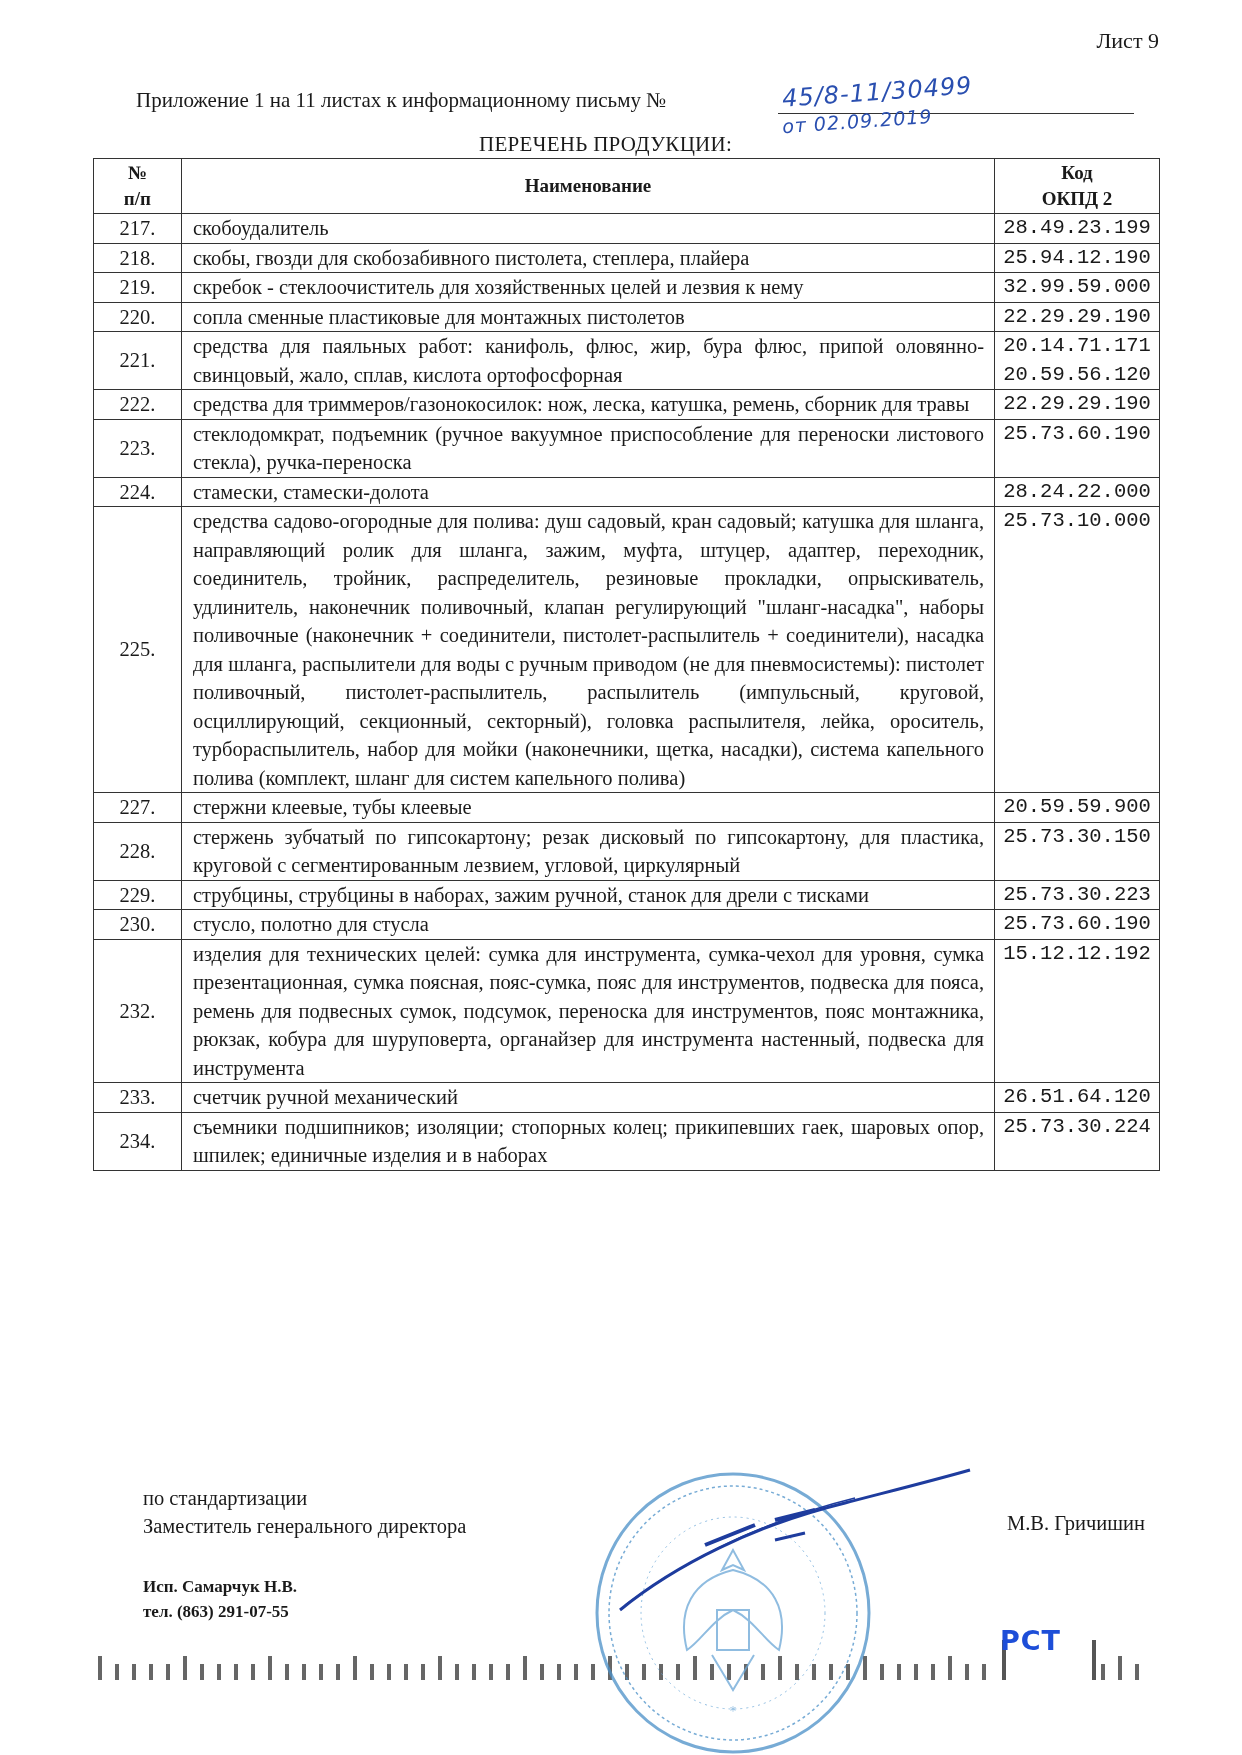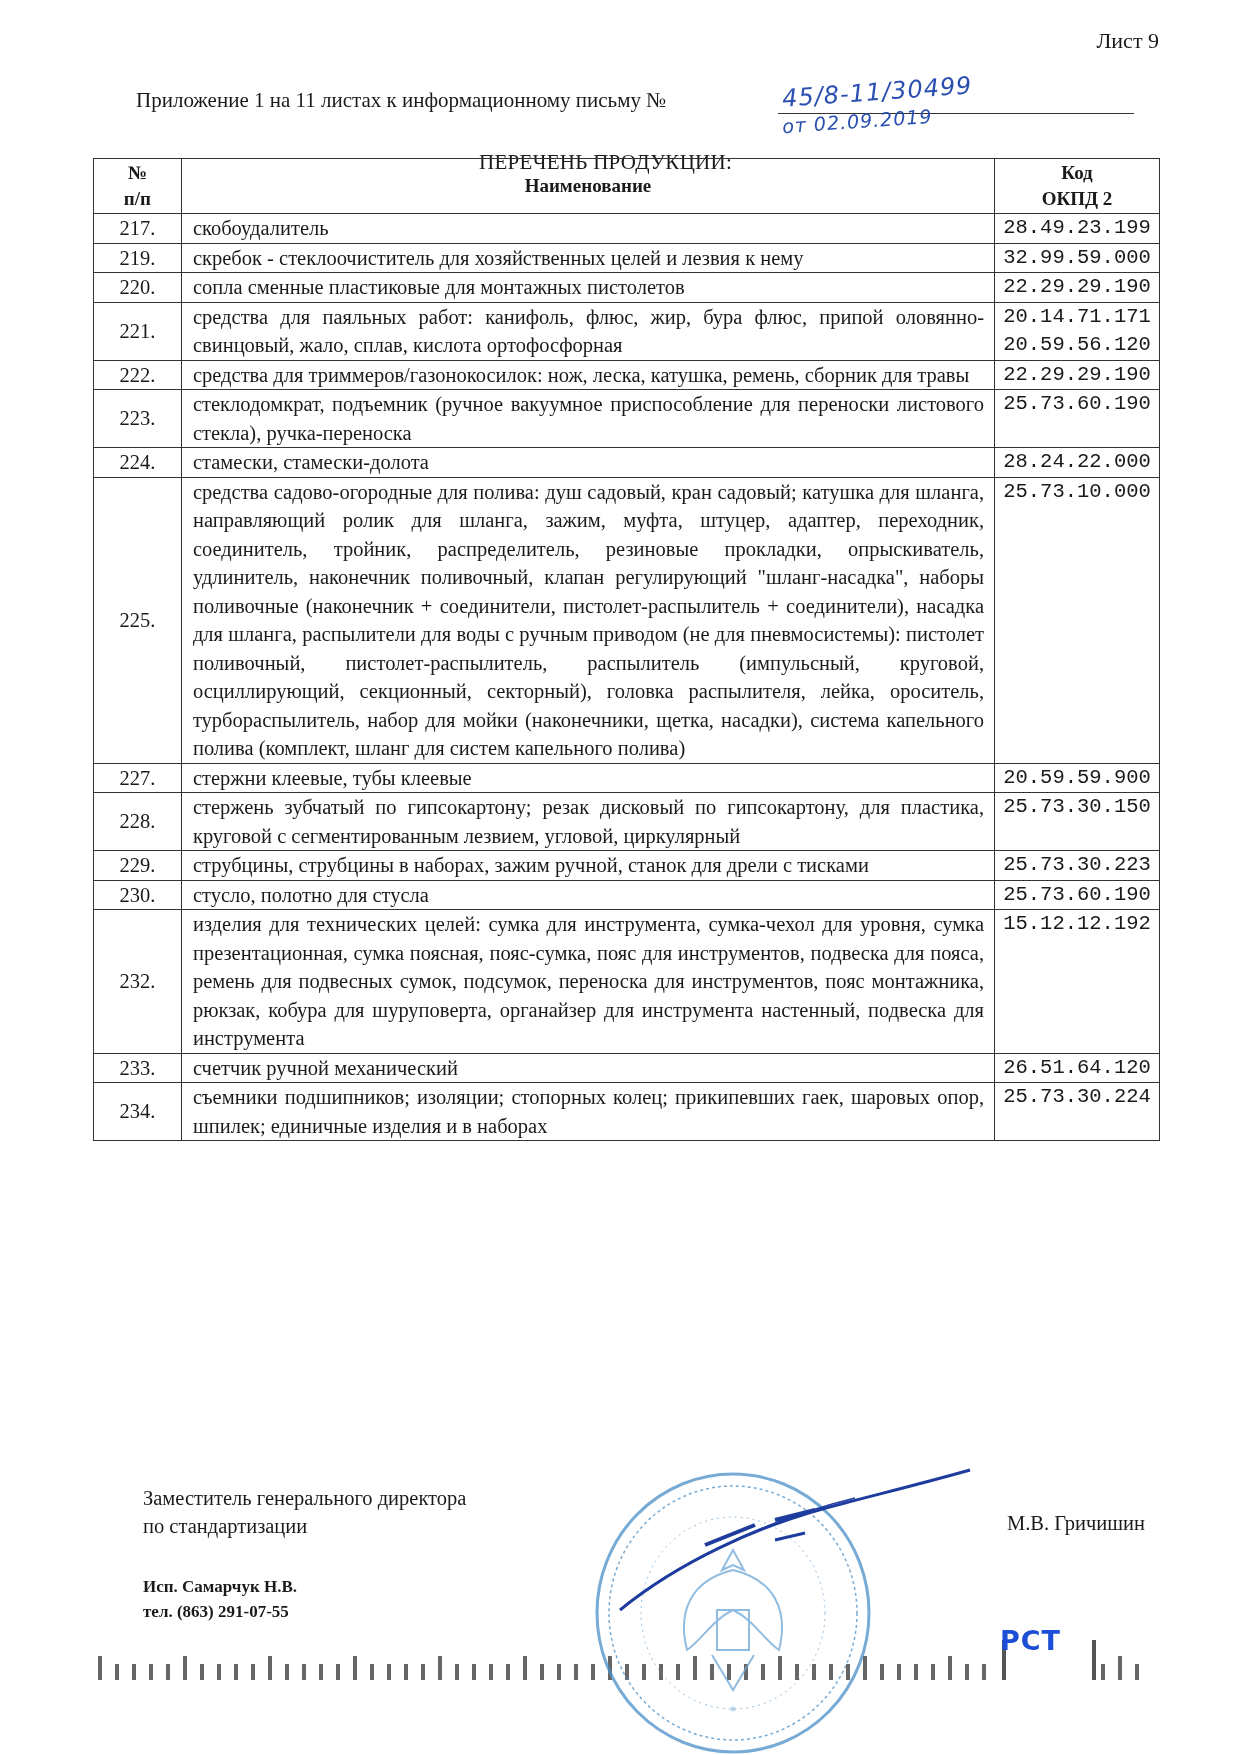--- a/index.html
+++ b/index.html
@@ -6,21 +6,21 @@
     body { width: 1242px; height: 1755px; position: relative; overflow: hidden;
            font-family: "Liberation Serif", "DejaVu Serif", serif; color: #1a1a1a; }
     .abs { position: absolute; }
     .sheet-label { right: 83px; top: 28px; font-size: 22px; }
     .appendix-line { left: 136px; top: 88px; font-size: 21px; white-space: nowrap; }
     .letter-underline { left: 778px; top: 113px; width: 356px; height: 0; border-top: 1.5px solid #333; }
     .hand-number { left: 782px; top: 78px; font-family: "DejaVu Sans", sans-serif; font-style: italic;
                    color: #2a4fb0; font-size: 24px; transform: rotate(-4deg); letter-spacing: 1px; }
     .hand-date { left: 782px; top: 110px; font-family: "DejaVu Sans", sans-serif; font-style: italic;
                  color: #2a4fb0; font-size: 19px; transform: rotate(-4deg); letter-spacing: 1px; }
-    .list-title { left: 479px; top: 132px; font-size: 21px; letter-spacing: 0.3px; margin-top: 18px; }
+    .list-title { left: 479px; top: 132px; font-size: 21px; letter-spacing: 0.3px; }
 
     table.prod { position: absolute; left: 93px; top: 158px; width: 1067px; border-collapse: collapse;
                  font-size: 20.5px; line-height: 28.5px; }
     table.prod td, table.prod th { border: 1.5px solid #333; padding: 0; vertical-align: top; }
     table.prod th { font-weight: bold; text-align: center; vertical-align: middle; line-height: 26px; font-size: 19px; }
     col.c-num { width: 88px; }
     col.c-name { width: 814px; }
     col.c-code { width: 165px; }
     td.num { text-align: center; vertical-align: middle !important; }
     td.name { padding: 0 10px 0 11px !important; text-align: justify; }
@@ -69,20 +69,27 @@
   </thead>
   <tbody id="rows">
       <tr>
         <td class="num">217.</td>
         <td class="name">скобоудалитель</td>
         <td class="code">
           <span class="code-line">28.49.23.199</span>
         </td>
       </tr>
       <tr>
+        <td class="num">218.</td>
+        <td class="name">скобы, гвозди для скобозабивного пистолета, степлера, плайера</td>
+        <td class="code">
+          <span class="code-line">25.94.12.190</span>
+        </td>
+      </tr>
+      <tr>
         <td class="num">219.</td>
         <td class="name">скребок - стеклоочиститель для хозяйственных целей и лезвия к нему</td>
         <td class="code">
           <span class="code-line">32.99.59.000</span>
         </td>
       </tr>
       <tr>
         <td class="num">220.</td>
         <td class="name">сопла сменные пластиковые для монтажных пистолетов</td>
         <td class="code">
@@ -171,22 +178,22 @@
         <td class="num">234.</td>
         <td class="name">съемники подшипников; изоляции; стопорных колец; прикипевших гаек, шаровых опор, шпилек; единичные изделия и в наборах</td>
         <td class="code">
           <span class="code-line">25.73.30.224</span>
         </td>
       </tr>
     </tbody>
 </table>
 
 <div class="abs sign-pos">
+  <div>по стандартизации</div>
   <div>Заместитель генерального директора</div>
-  <div>по стандартизации</div>
 </div>
 <div class="abs sign-name">М.В. Гричишин</div>
 
 <div class="abs exec">
   <div>Исп. Самарчук Н.В.</div>
   <div>тел. (863) 291-07-55</div>
 </div>
 
 <svg class="abs barcode" viewBox="0 0 1070 42" id="barcode">
     <rect x="6" y="16" width="4" height="24" fill="#666"></rect>

